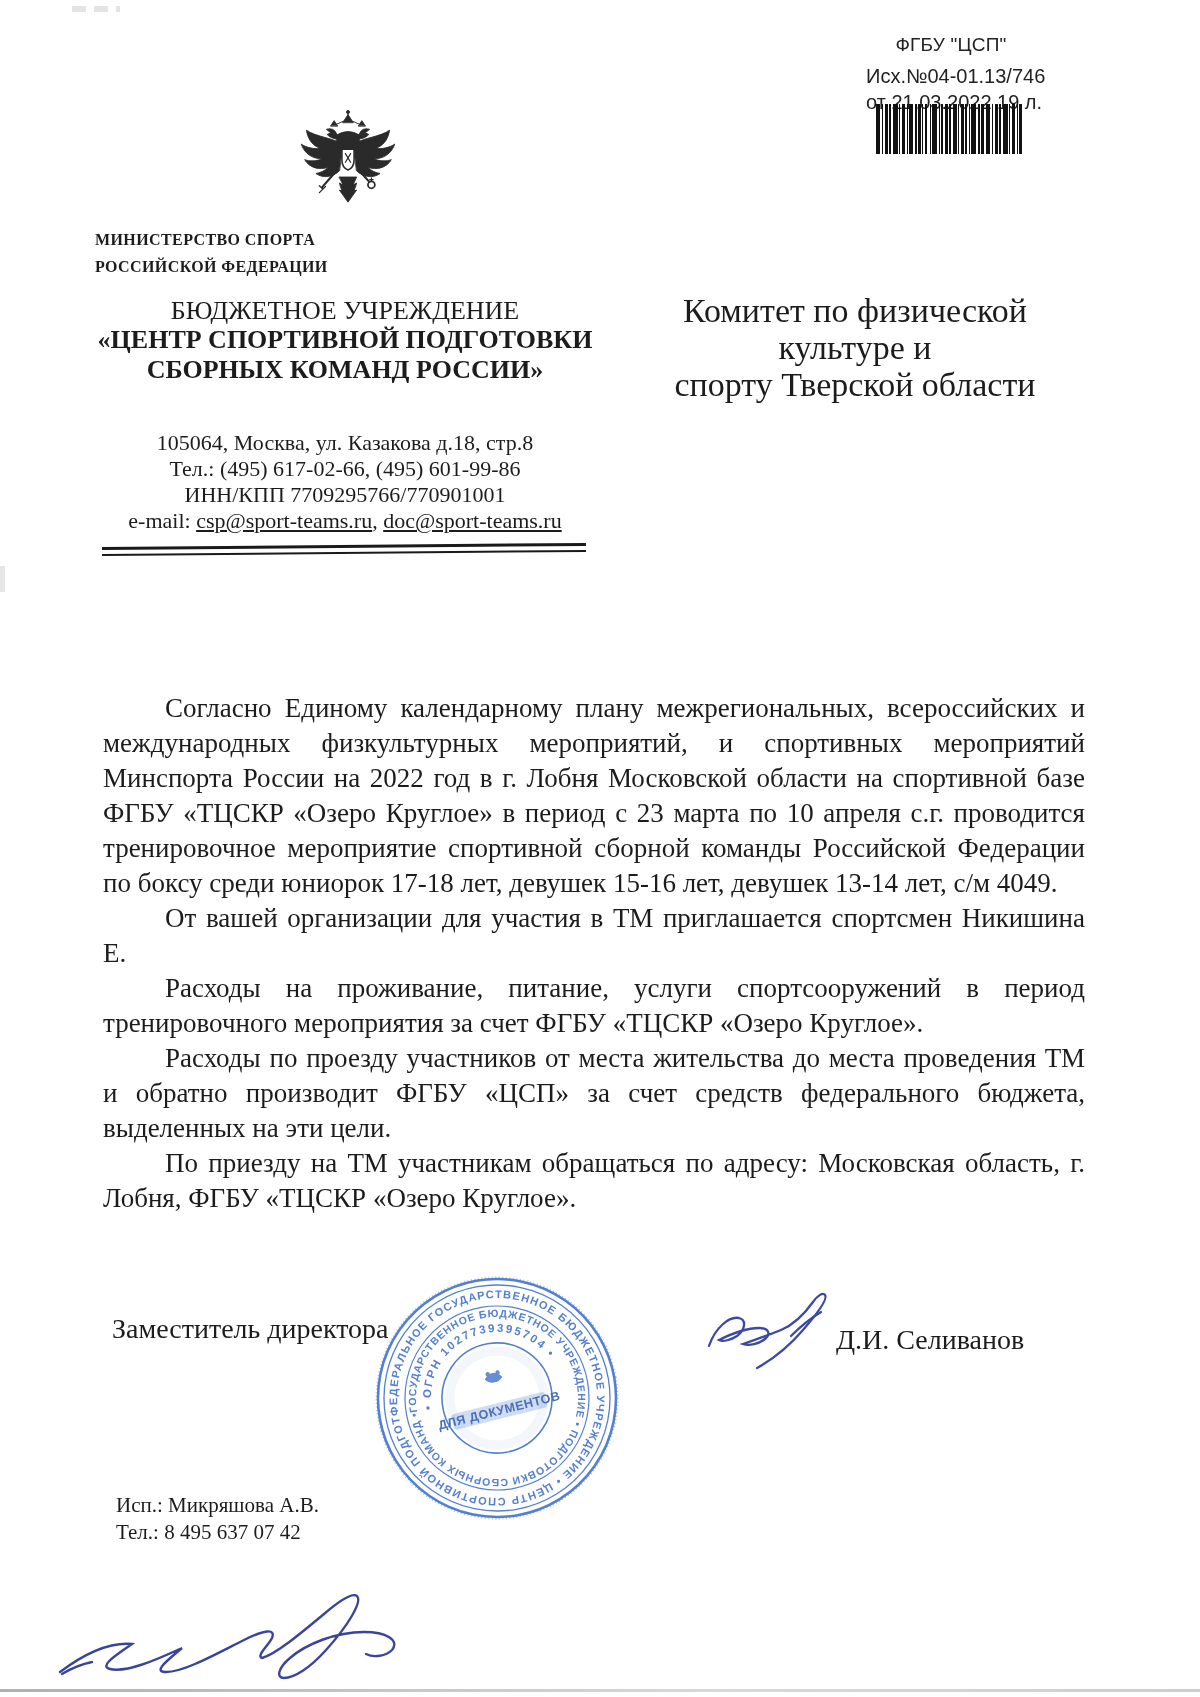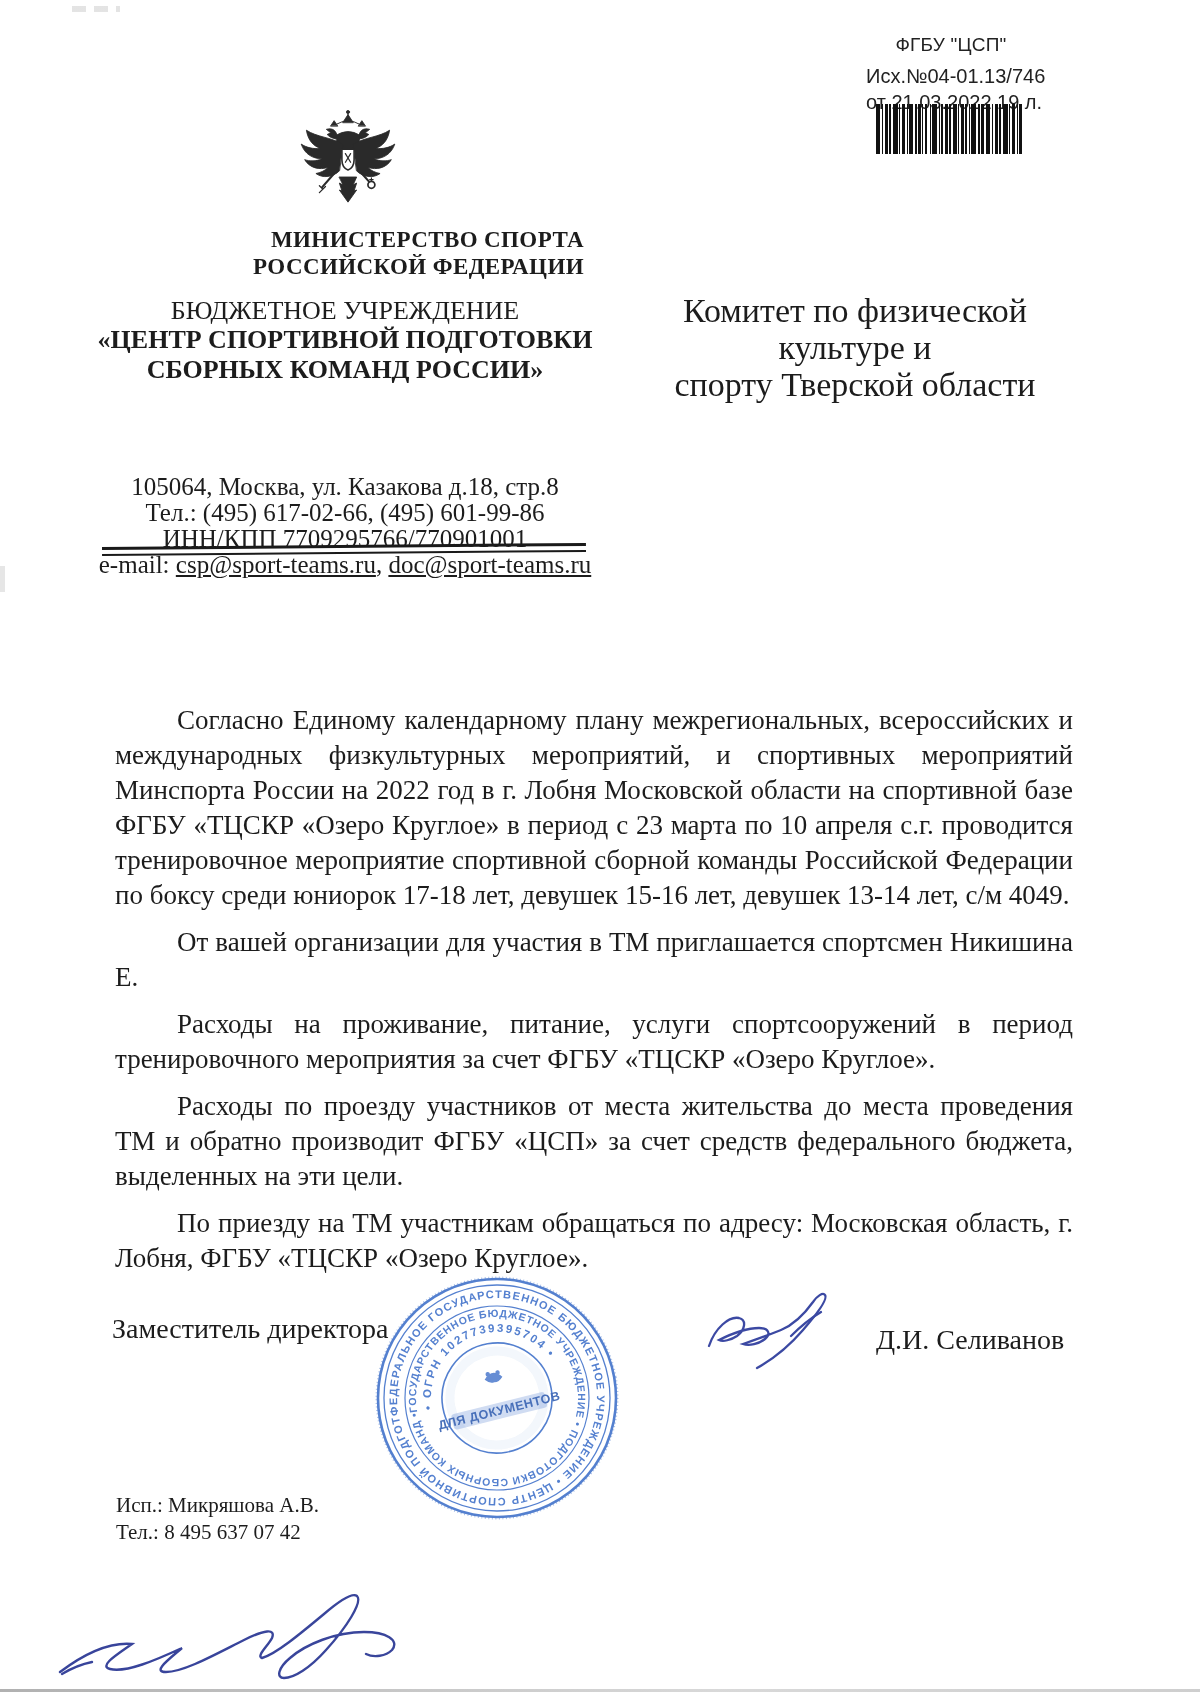--- a/index.html
+++ b/index.html
@@ -14,48 +14,48 @@
     position:absolute; left:866px; top:34px; width:170px;
     font-family:"Liberation Sans", sans-serif; color:#222;
   }
   .ref-org { font-size:19px; text-align:center; margin-bottom:7px; letter-spacing:.2px; }
   .ref-line { font-size:20px; line-height:26px; white-space:nowrap; }
   .barcode { position:absolute; left:876px; top:104px; width:146px; height:50px; }
 
   
   .emblem { position:absolute; left:296px; top:103px; width:104px; height:122px; }
   .ministry {
-    position:absolute; left:84px; top:226px; width:500px;
-    text-align:right; font-weight:bold; font-size:23px; line-height:27px; letter-spacing:.4px;
+    position:absolute; left:95px; top:226px; width:500px;
+    text-align:left; font-weight:bold; font-size:16px; line-height:27px; letter-spacing:.4px;
   }
   .org-name { position:absolute; left:90px; top:296px; width:510px; text-align:center; }
   .org-name .reg  { font-size:26px; line-height:29px; }
   .org-name .bold { font-size:26px; line-height:30px; font-weight:bold; }
-  .contacts { position:absolute; left:95px; top:430px; width:500px; text-align:center; font-size:25px; line-height:26px;margin-top:44px; }
+  .contacts { position:absolute; left:95px; top:430px; width:500px; text-align:center; font-size:22px; line-height:26px; }
   .contacts .email-part { text-decoration:underline; }
   .double-rule { position:absolute; left:102px; top:545px; width:484px; transform:rotate(-0.5deg); }
   .double-rule .r1 { height:3px; background:#1a1a1a; }
   .double-rule .r2 { height:2px; background:#1a1a1a; margin-top:4px; }
 
   
   .addressee {
     position:absolute; left:618px; top:292px; width:474px;
     text-align:center; font-size:34px; line-height:37px;
   }
 
   
   .body-text {
     position:absolute; left:103px; top:691px; width:982px;
     font-size:27px; line-height:35px; text-align:justify;
   }
-  .body-text p { text-indent:62px; margin:12px; }
+  .body-text p { text-indent:62px; margin:0; }
 
   
   .position-title { position:absolute; left:112px; top:1313px; font-size:28px; white-space:nowrap; }
-  .signer-name    { position:absolute; left:876px; top:1324px; font-size:28px; white-space:nowrap; }
+  .signer-name    { position:absolute; left:836px; top:1324px; font-size:28px; white-space:nowrap; }
   .sig-director   { position:absolute; left:695px; top:1284px; width:140px; height:95px; }
   .stamp          { position:absolute; left:371px; top:1272px; width:252px; height:252px; }
 
   
   .executor { position:absolute; left:116px; top:1492px; font-size:21px; line-height:27px; }
 
   
   .sig-bottom { position:absolute; left:48px; top:1576px; width:420px; height:115px; }
 
   

